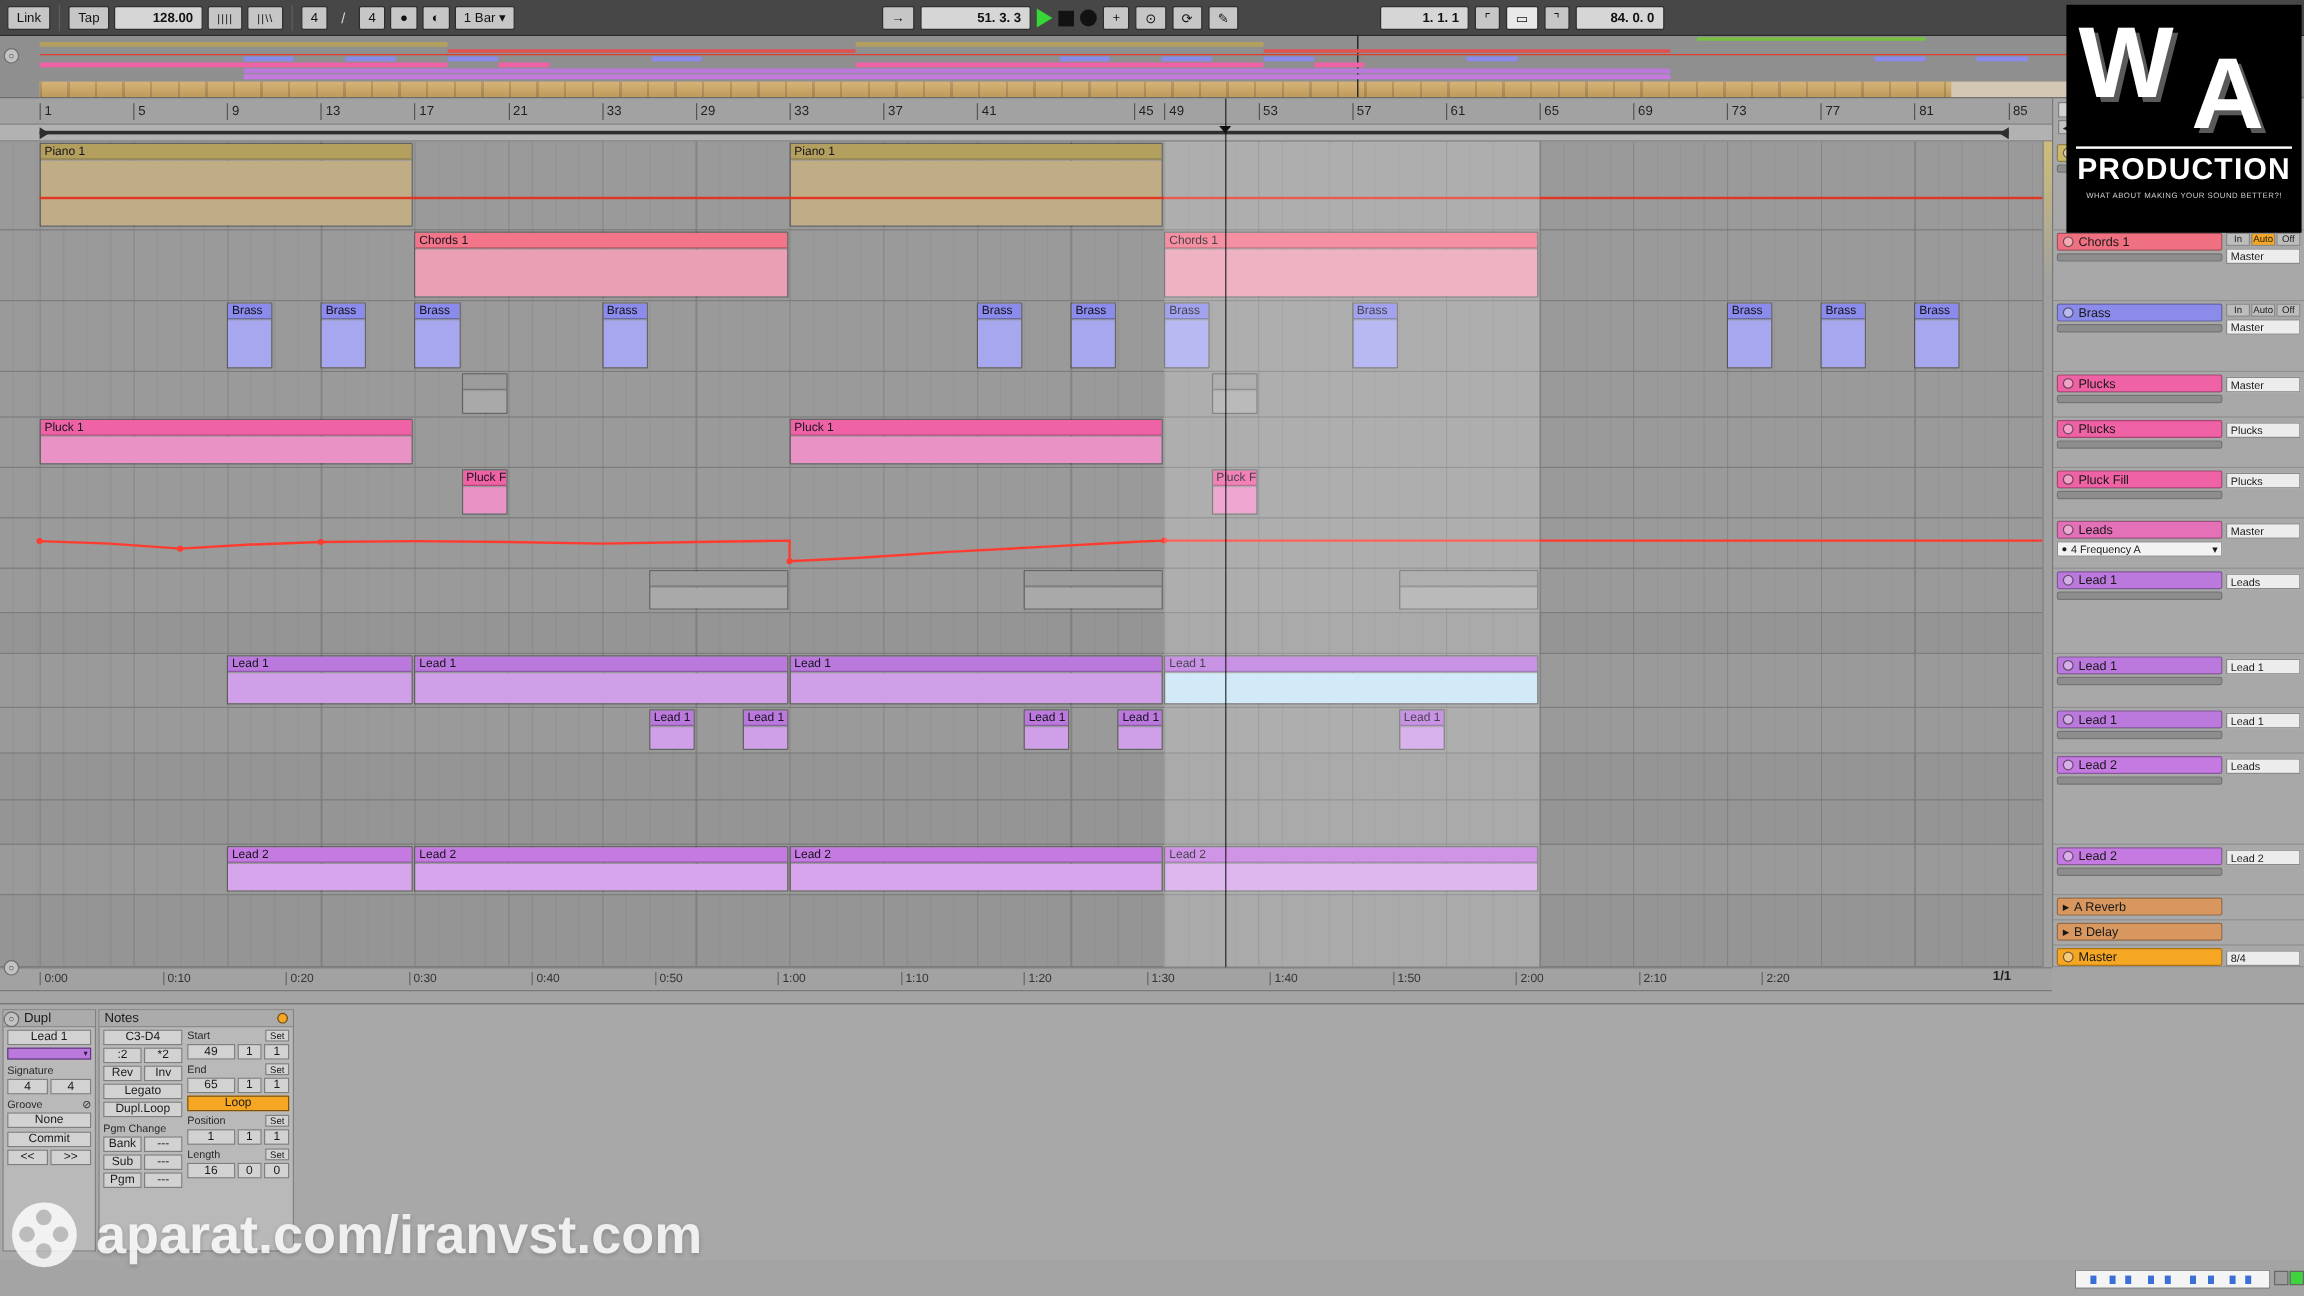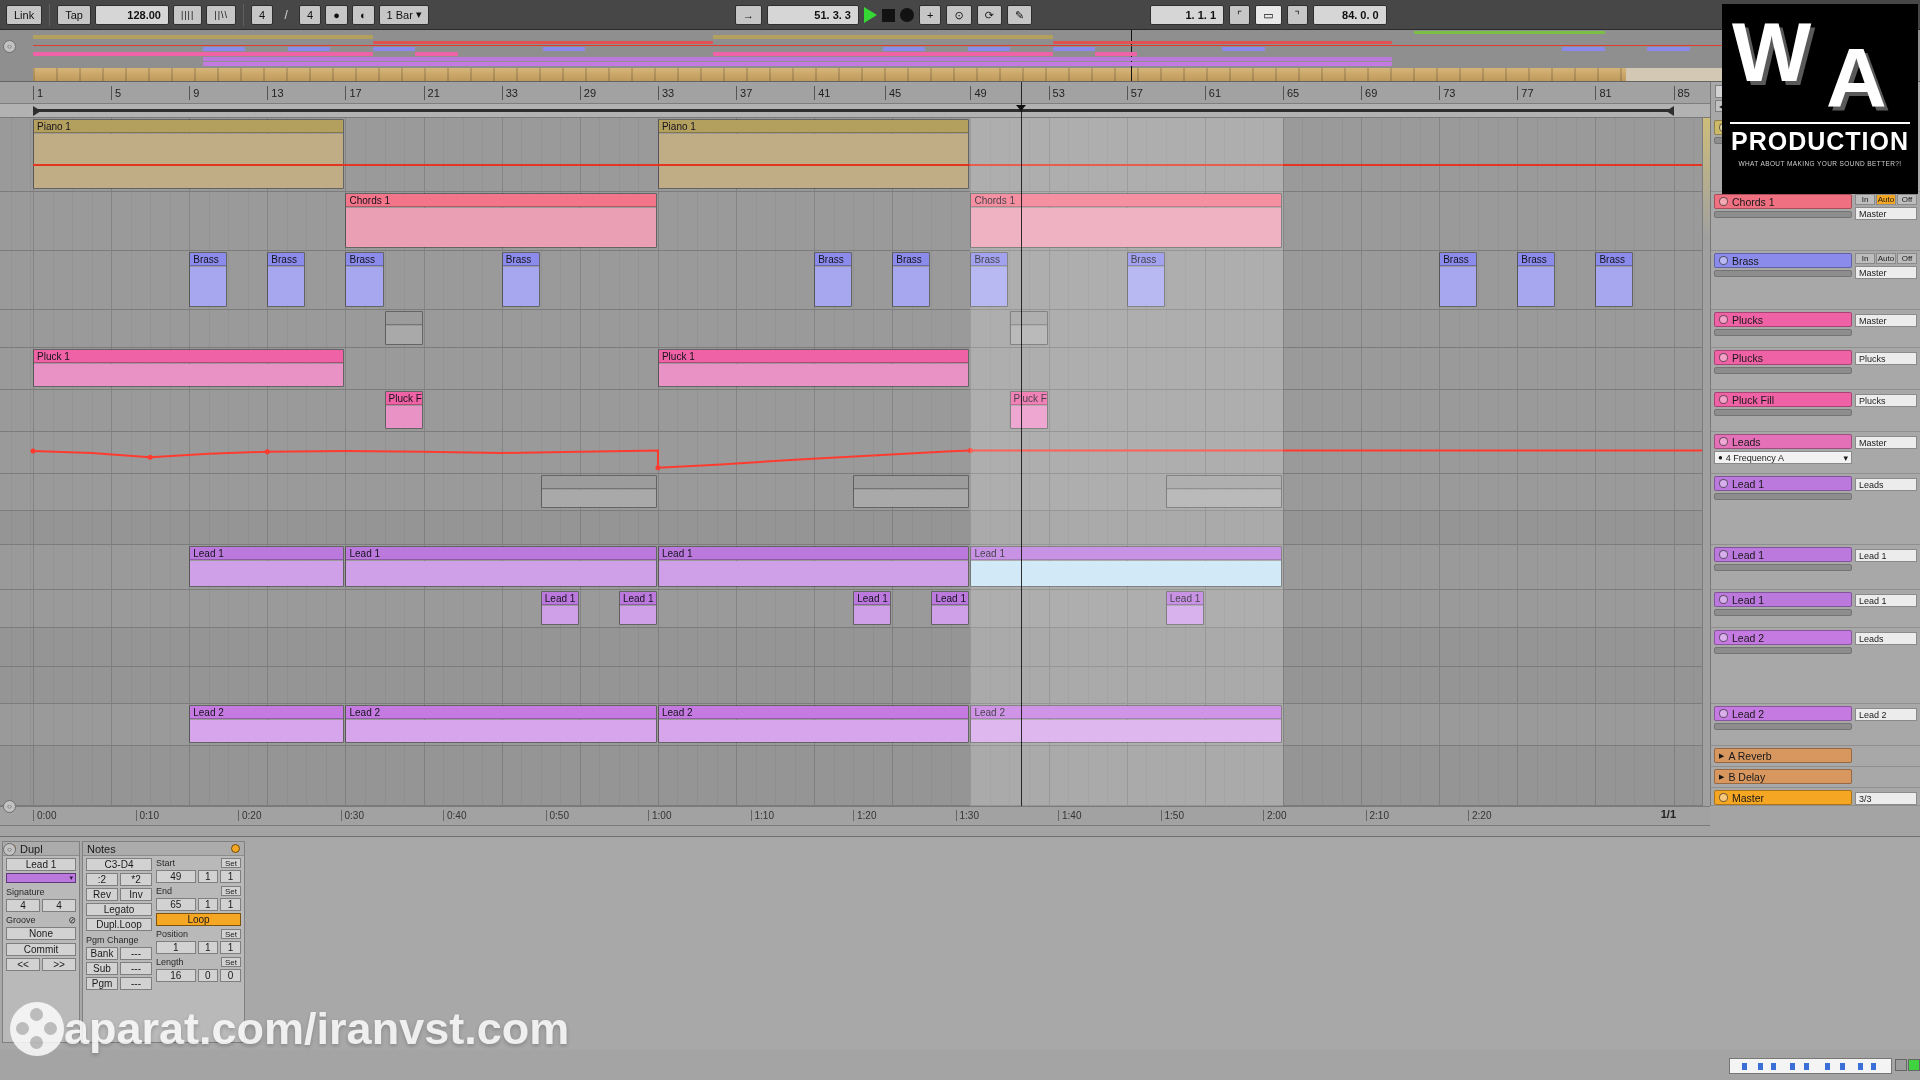--- a/index.html
+++ b/index.html
@@ -103,21 +103,21 @@
   
   .edge-btn { position:absolute; left:3px; width:13px; height:13px; border-radius:50%; background:#c2c2c2; border:1px solid #6e6e6e; font-size:8px; text-align:center; line-height:12px; color:#444; }
 
   
   #wa-logo { position:absolute; left:1722px; top:4px; width:196px; height:190px; background:#000; color:#fff; z-index:50; padding:6px 8px; }
   #wa-letters { position:relative; height:112px; }
   #wa-w { position:absolute; left:2px; top:-6px; font-size:84px; font-weight:bold; text-shadow:4px 4px 0 #5a5a5a; }
   #wa-a { position:absolute; left:96px; top:20px; font-size:84px; font-weight:bold; text-shadow:4px 4px 0 #5a5a5a; }
   #wa-brand { font-size:25px; font-weight:bold; letter-spacing:1px; text-align:center; border-top:2px solid #fff; padding-top:3px; }
   #wa-tag { font-size:6.5px; color:#cfcfcf; text-align:center; letter-spacing:.4px; margin-top:4px; }
-  #aparat { position:absolute; left:10px; top:1002px; display:flex; align-items:center; z-index:60; pointer-events:none; opacity:.82; }
+  #aparat { position:absolute; left:10px; top:1002px; display:flex; align-items:center; gap:16px; z-index:60; pointer-events:none; opacity:.82; }
   #ap-logo { width:54px; height:54px; border-radius:50%; background:#fff; position:relative; }
   .ap-dot { position:absolute; width:13px; height:13px; border-radius:50%; background:#bdbdbd; }
   #ap-text { font-size:45px; font-weight:bold; color:#fff; text-shadow:0 2px 4px rgba(0,0,0,.25); }
 </style>
 </head>
 <body>
 
 <div id="app">
 
   <div id="toolbar">
@@ -192,21 +192,21 @@
       <div class="bar-num" style="left: 111.12px;">5</div>
       <div class="bar-num" style="left: 189.24px;">9</div>
       <div class="bar-num" style="left: 267.36px;">13</div>
       <div class="bar-num" style="left: 345.48px;">17</div>
       <div class="bar-num" style="left: 423.6px;">21</div>
       <div class="bar-num" style="left: 501.72px;">33</div>
       <div class="bar-num" style="left: 579.84px;">29</div>
       <div class="bar-num" style="left: 657.96px;">33</div>
       <div class="bar-num" style="left: 736.08px;">37</div>
       <div class="bar-num" style="left: 814.2px;">41</div>
-      <div class="bar-num" style="left: 885px;">45</div>
+      <div class="bar-num" style="left: 945px;">45</div>
       <div class="bar-num" style="left: 970.44px;">49</div>
       <div class="bar-num" style="left: 1048.56px;">53</div>
       <div class="bar-num" style="left: 1126.68px;">57</div>
       <div class="bar-num" style="left: 1204.8px;">61</div>
       <div class="bar-num" style="left: 1282.92px;">65</div>
       <div class="bar-num" style="left: 1361.04px;">69</div>
       <div class="bar-num" style="left: 1439.16px;">73</div>
       <div class="bar-num" style="left: 1517.28px;">77</div>
       <div class="bar-num" style="left: 1595.4px;">81</div>
       <div class="bar-num" style="left: 1673.52px;">85</div>
@@ -609,21 +609,21 @@
           <div class="rp-right"></div>
         </div>
         <div class="rp-row" style="height: 18px;">
           <div class="rp-left">
             <div class="plate" style="background: rgb(245, 166, 35);">
               <span class="circ"></span>
               <span>Master</span>
             </div>
           </div>
           <div class="rp-right">
-            <div class="outbox">3/3</div>
+            <div class="outbox">8/4</div>
           </div>
         </div>
       </div>
   </div>
 
   <div id="bottom">
 
     <div class="panelbox" style="left:2px; top:4px; width:78px; height:202px;">
       <div class="pb-title">
         <span class="dot"></span>

